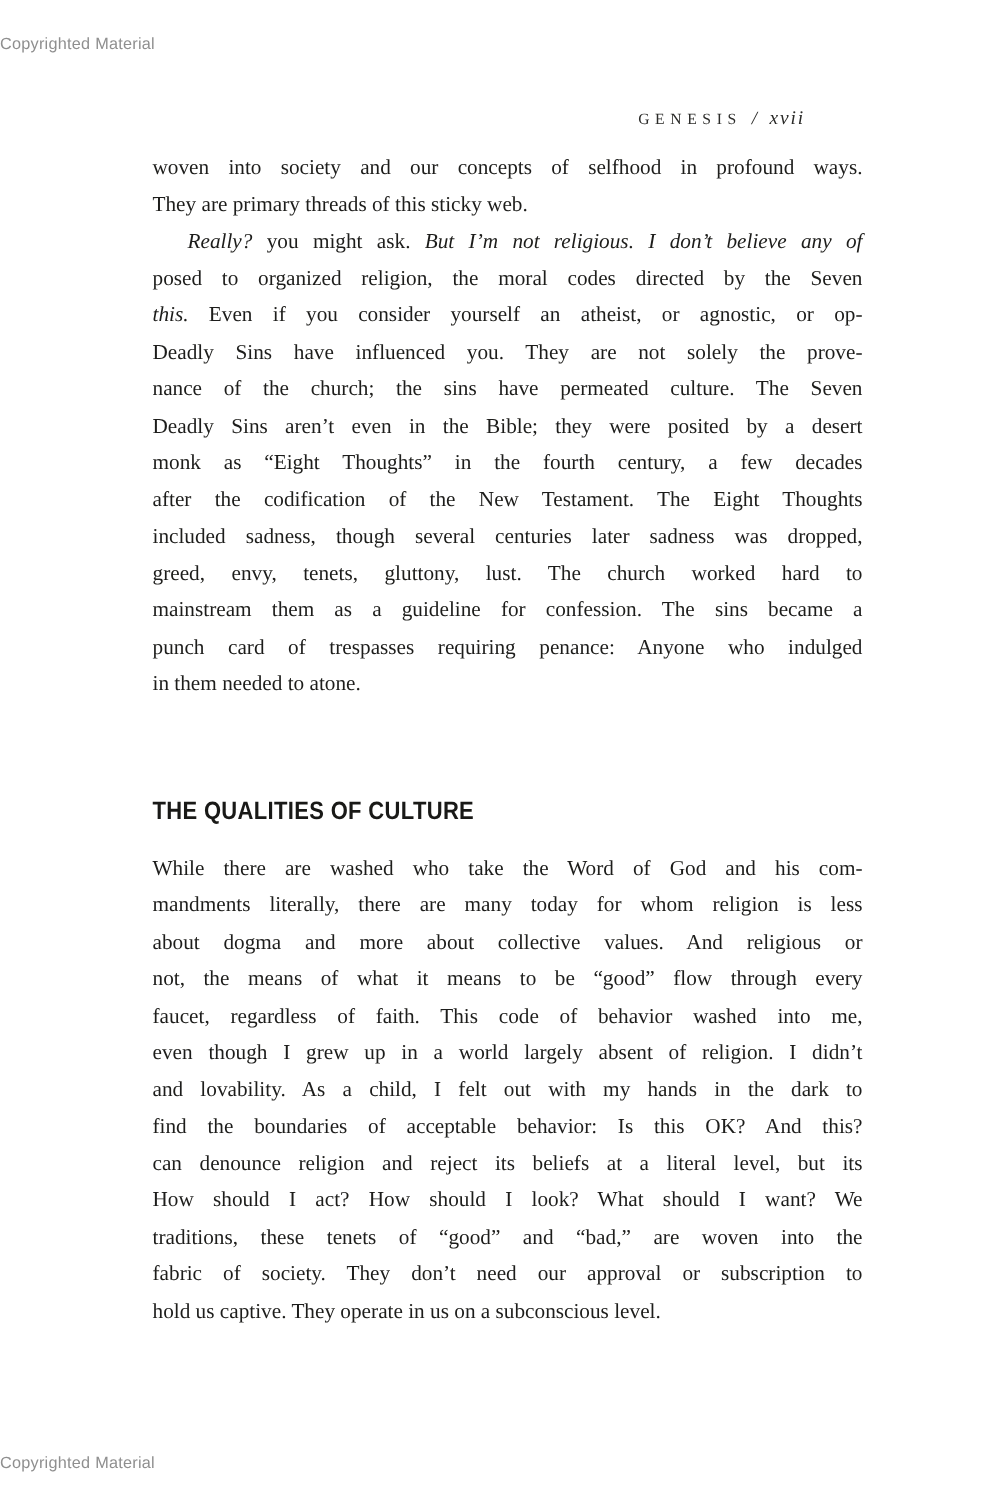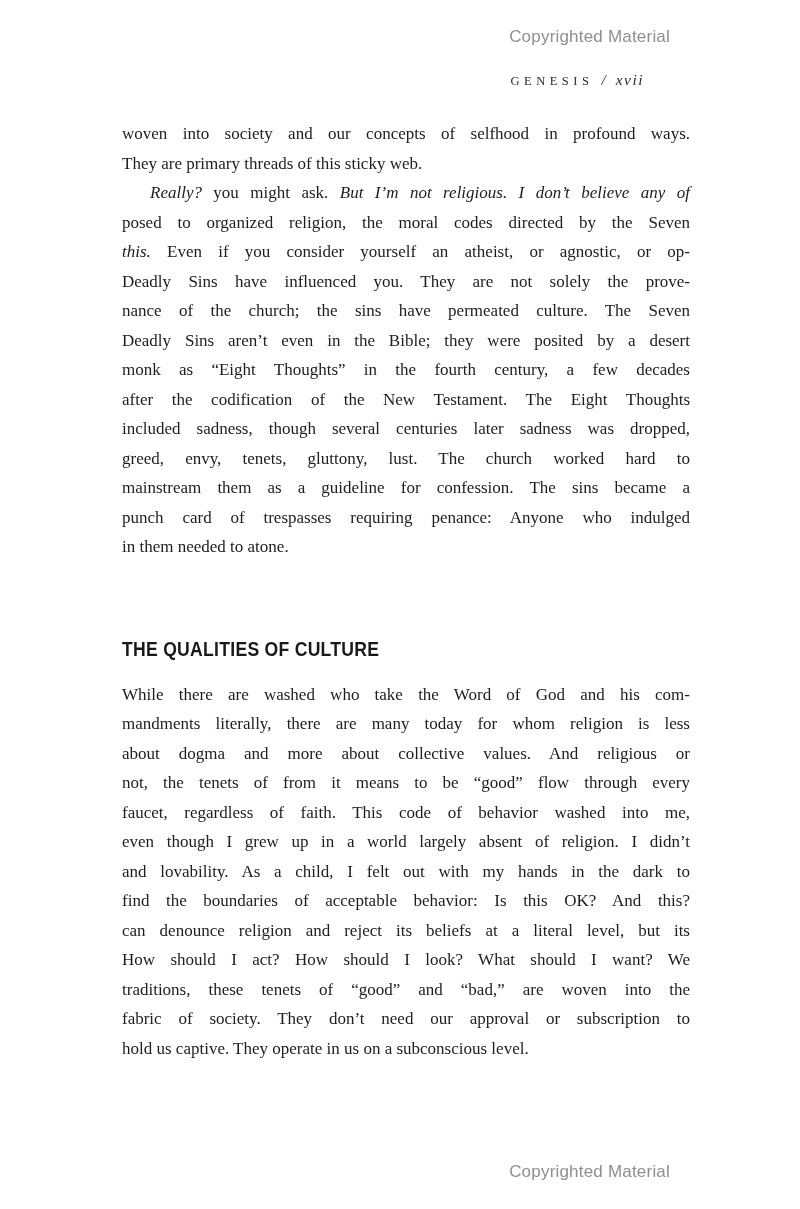--- a/index.html
+++ b/index.html
@@ -9,31 +9,31 @@
     height: 1209px;
     background: #ffffff;
     font-family: "Liberation Serif", serif;
     color: #1d1d1b;
     overflow: hidden;
   }
   .notice {
     position: absolute;
     left: 0;
     width: 670px;
-    text-align: right;
+    text-align: left;
     font-family: "Liberation Sans", sans-serif;
-    font-size: 17px;
+    font-size: 13px;
     color: #8f8f8f;
     letter-spacing: 0.2px;
   }
   .notice.top { top: 27px; }
   .notice.bottom { top: 1162px; }
   .running-header {
     position: absolute;
-    top: 71px;
+    top: 86px;
     left: 0;
     width: 644px;
     box-sizing: border-box;
     text-align: right;
     white-space: nowrap;
   }
   .book-title { font-size: 12.5px; letter-spacing: 4.5px; color: #2b2b29; }
   .slash { font-style: italic; font-size: 15px; margin: 0 10px 0 8px; color: #2b2b29; }
   .folio { font-style: italic; font-size: 15.5px; letter-spacing: 1.5px; color: #2b2b29; }
   .content {
@@ -90,21 +90,21 @@
         <div class="line just"><span>greed, envy, tenets, gluttony, lust. The church worked hard to</span></div>
         <div class="line just"><span>mainstream them as a guideline for confession. The sins became a</span></div>
         <div class="line just"><span>punch card of trespasses requiring penance: Anyone who indulged</span></div>
         <div class="line"><span>in them needed to atone.</span></div>
       </div>
       <h2 class="section-heading">THE QUALITIES OF CULTURE</h2>
       <div class="paragraph">
         <div class="line just"><span>While there are washed who take the Word of God and his com-</span></div>
         <div class="line just"><span>mandments literally, there are many today for whom religion is less</span></div>
         <div class="line just"><span>about dogma and more about collective values. And religious or</span></div>
-        <div class="line just"><span>not, the tenets of from it means to be “good” flow through every</span></div>
+        <div class="line just"><span>not, the means of what it means to be “good” flow through every</span></div>
         <div class="line just"><span>faucet, regardless of faith. This code of behavior washed into me,</span></div>
         <div class="line just"><span>even though I grew up in a world largely absent of religion. I didn’t</span></div>
         <div class="line just"><span>and lovability. As a child, I felt out with my hands in the dark to</span></div>
         <div class="line just"><span>find the boundaries of acceptable behavior: Is this OK? And this?</span></div>
         <div class="line just"><span>can denounce religion and reject its beliefs at a literal level, but its</span></div>
         <div class="line just"><span>How should I act? How should I look? What should I want? We</span></div>
         <div class="line just"><span>traditions, these tenets of “good” and “bad,” are woven into the</span></div>
         <div class="line just"><span>fabric of society. They don’t need our approval or subscription to</span></div>
         <div class="line"><span>hold us captive. They operate in us on a subconscious level.</span></div>
       </div>

